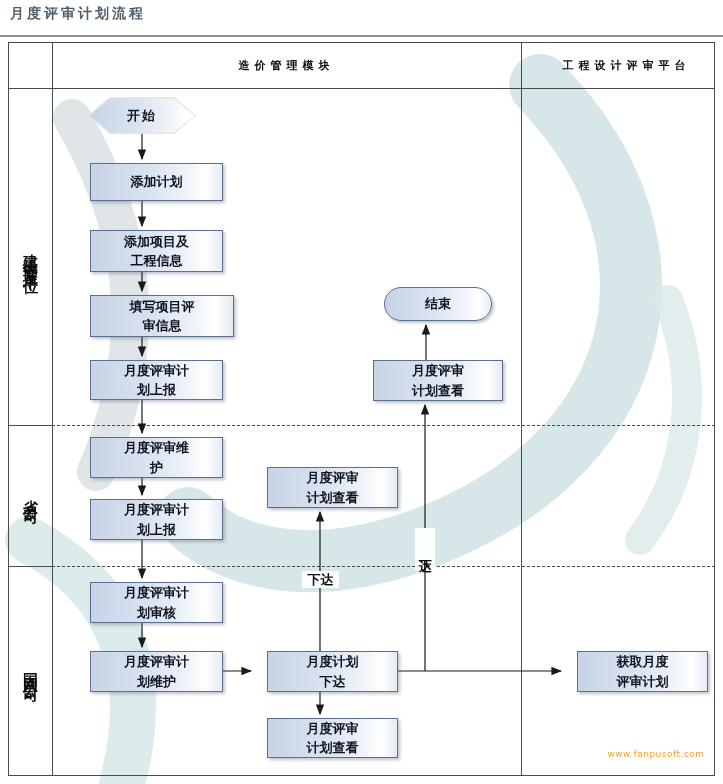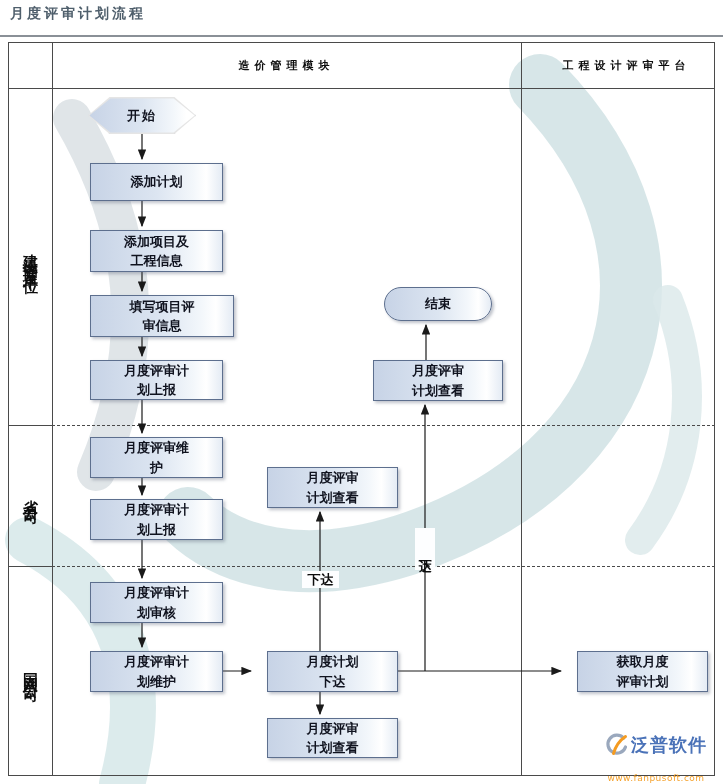--- a/index.html
+++ b/index.html
@@ -127,21 +127,14 @@
 下达</div>
 <div class="abs box" style="left:255px;top:718px;width:131px;height:40px;">月度评审
 计划查看</div>
 <div class="abs box" style="left:565px;top:651px;width:131px;height:41px;">获取月度
 评审计划</div>
 
 <div class="abs edge-label" style="left:302px;top:571px;width:37px;height:17px;">下达</div>
 <div class="abs edge-label vert" style="left:415px;top:528px;width:20px;height:42px;">下达</div>
 
 <div class="abs logo">
-  <div class="logo-top">
-    <svg width="24" height="24" viewBox="0 0 24 24">
-      <path d="M18.5 5 A 9 9 0 1 0 20.5 14" fill="none" stroke="#9aa8bd" stroke-width="3.2" stroke-linecap="round"></path>
-      <path d="M20.5 3.5 C 14.5 7.5 10.5 13.5 8.5 20.5" fill="none" stroke="#f59b20" stroke-width="3" stroke-linecap="round"></path>
-    </svg>
-    <span class="logo-name">泛普软件</span>
-  </div>
   <div class="logo-url">www.fanpusoft.com</div>
 </div>
 
 </body></html>

